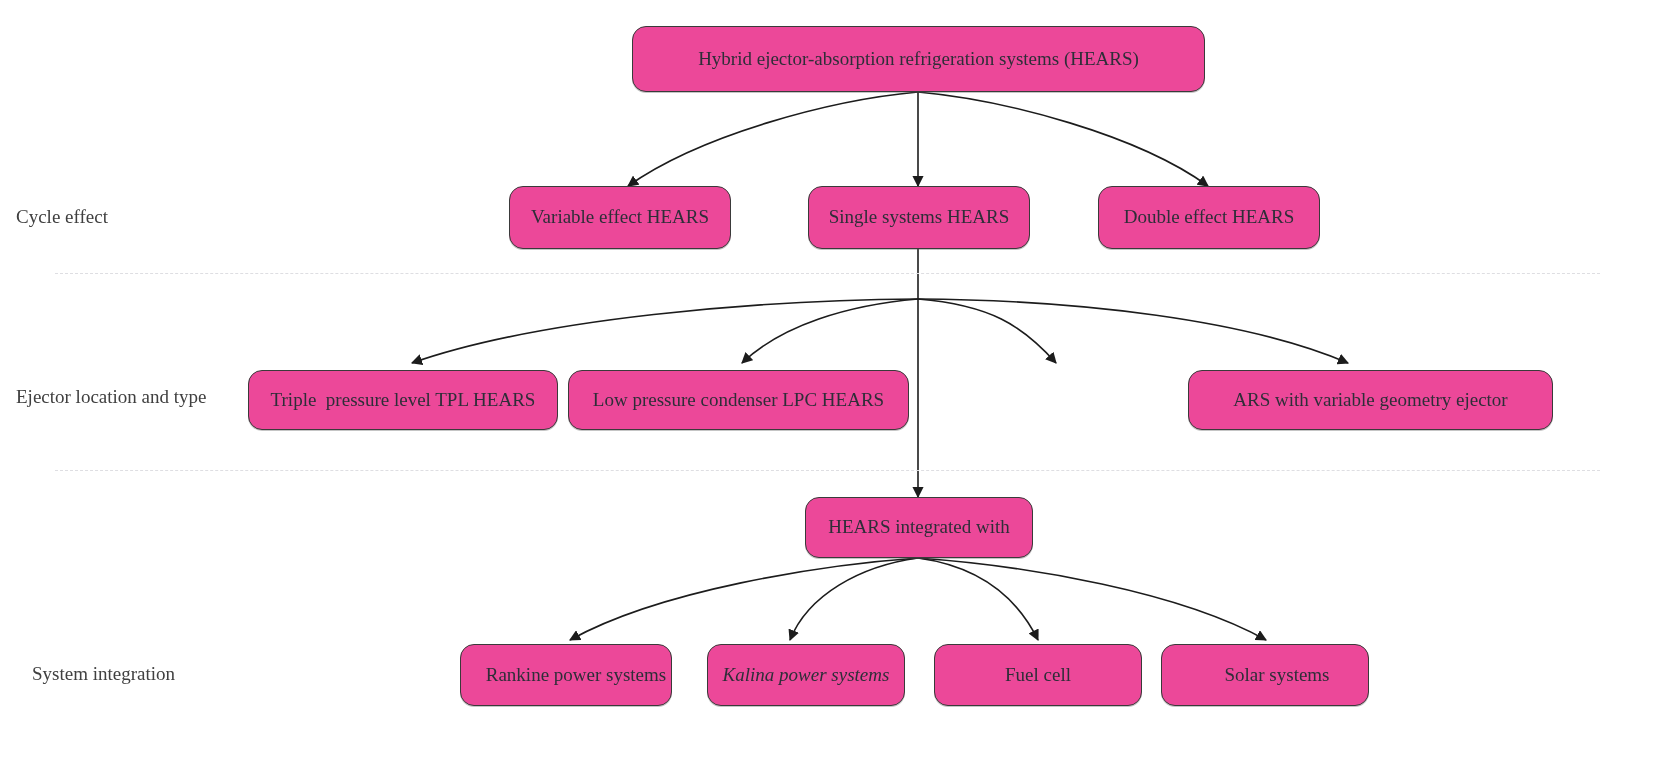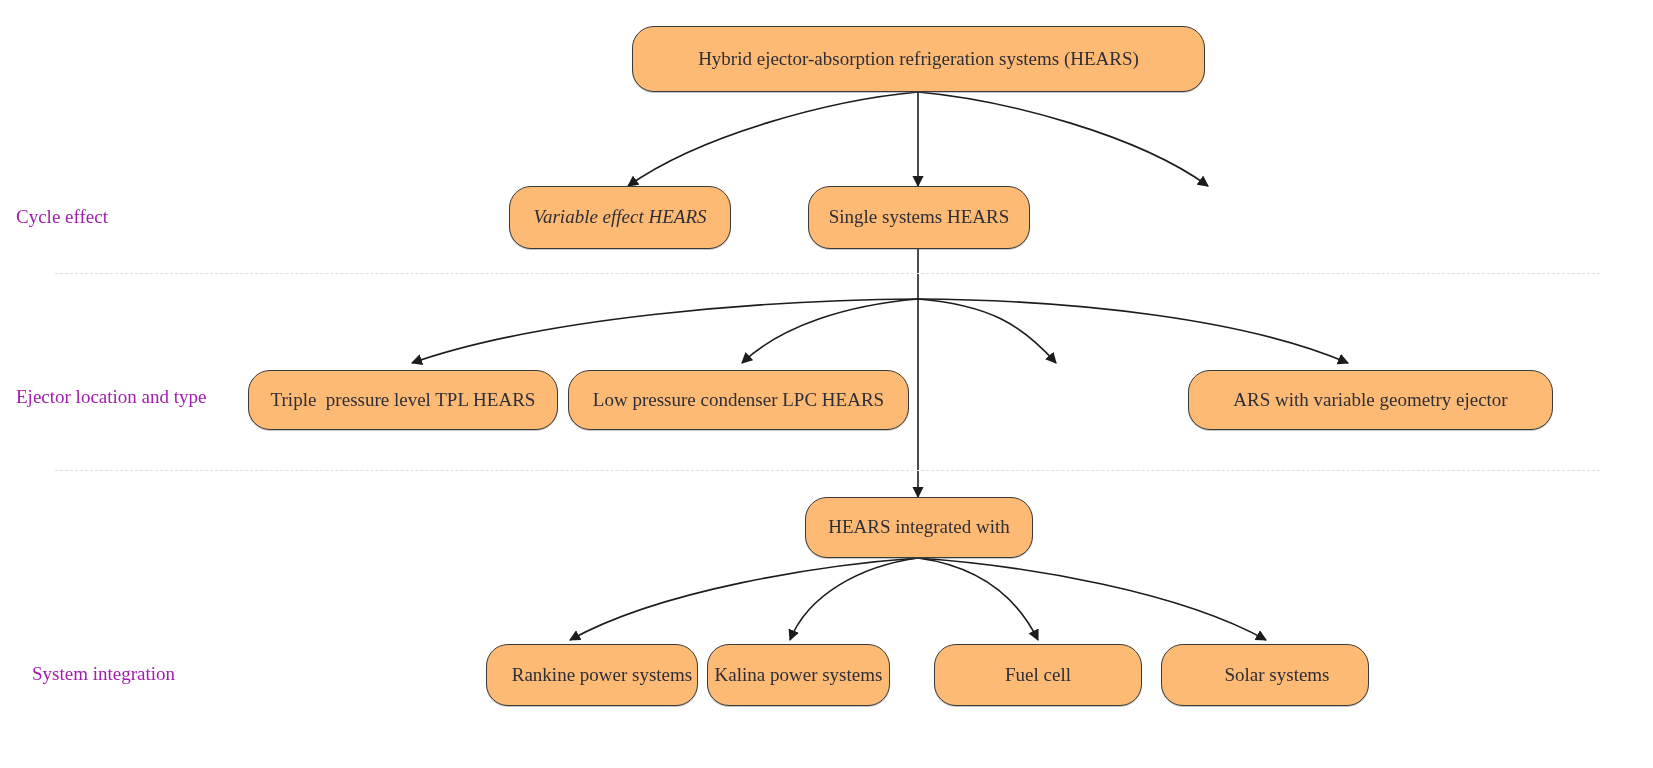--- a/index.html
+++ b/index.html
@@ -23,34 +23,34 @@
     left: 0; top: 0;
     width: 1653px;
     height: 768px;
     pointer-events: none;
   }
   .node {
     position: absolute;
     display: flex;
     align-items: center;
     justify-content: center;
-    background: #fdba74;
+    background: #ec4899;
     border: 1.4px solid #3a3a3a;
-    border-radius: 22px;
+    border-radius: 14px;
     color: #2e2e38;
     font-size: 19px;
     line-height: 1.1;
     white-space: pre;
     box-shadow: 0 1px 0 rgba(90,90,90,0.35);
     z-index: 2;
   }
   .row-label {
     position: absolute;
     font-size: 19px;
-    color: #a21caf;
+    color: #404040;
     white-space: nowrap;
     z-index: 2;
   }
   .divider {
     position: absolute;
     left: 55px;
     width: 1545px;
     height: 0;
     border-top: 1.5px dashed #dedee2;
     z-index: 1;
@@ -92,27 +92,28 @@
 
   <div class="divider" style="top:273px;"></div>
   <div class="divider" style="top:470px;"></div>
 
   <div class="row-label" style="left:16px; top:206px;">Cycle effect</div>
   <div class="row-label" style="left:16px; top:386px;">Ejector location and type</div>
   <div class="row-label" style="left:32px; top:663px;">System integration</div>
 
   <div class="node" style="left:632px; top:26px; width:573px; height:66px;">Hybrid ejector-absorption refrigeration systems (HEARS)</div>
 
-  <div class="node" style="left:509px; top:186px; width:222px; height:63px;font-style:italic;">Variable effect HEARS</div>
+  <div class="node" style="left:509px; top:186px; width:222px; height:63px;">Variable effect HEARS</div>
   <div class="node" style="left:808px; top:186px; width:222px; height:63px;">Single systems HEARS</div>
+  <div class="node" style="left:1098px; top:186px; width:222px; height:63px;">Double effect HEARS</div>
 
   <div class="node" style="left:248px; top:370px; width:310px; height:60px;">Triple  pressure level TPL HEARS</div>
   <div class="node" style="left:568px; top:370px; width:341px; height:60px;">Low pressure condenser LPC HEARS</div>
   <div class="node" style="left:1188px; top:370px; width:365px; height:60px;">ARS with variable geometry ejector</div>
 
   <div class="node" style="left:805px; top:497px; width:228px; height:61px;">HEARS integrated with</div>
 
-  <div class="node" style="left:486px; top:644px; width:212px; height:62px;padding-left:20px;">Rankine power systems</div>
-  <div class="node" style="left:707px; top:644px; width:183px; height:62px;">Kalina power systems</div>
+  <div class="node" style="left:460px; top:644px; width:212px; height:62px;padding-left:20px;">Rankine power systems</div>
+  <div class="node" style="left:707px; top:644px; width:198px; height:62px;font-style:italic;">Kalina power systems</div>
   <div class="node" style="left:934px; top:644px; width:208px; height:62px;">Fuel cell</div>
   <div class="node" style="left:1161px; top:644px; width:208px; height:62px;padding-left:24px;">Solar systems</div>
 
 </div>
 
 </body></html>

